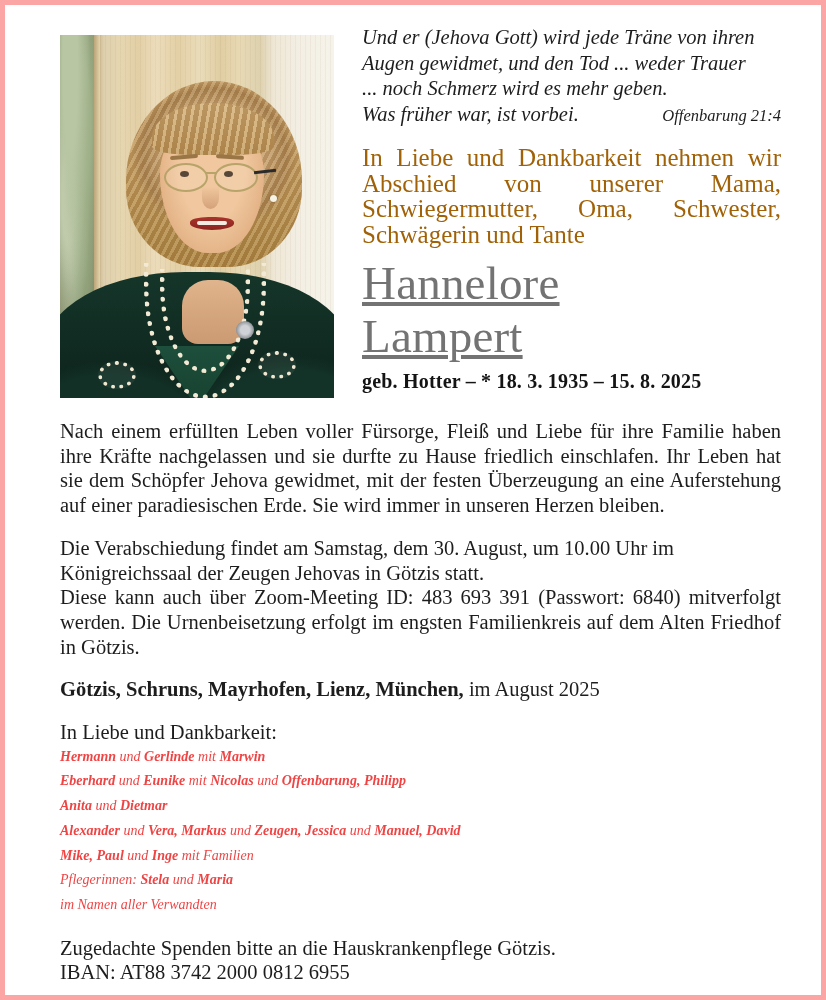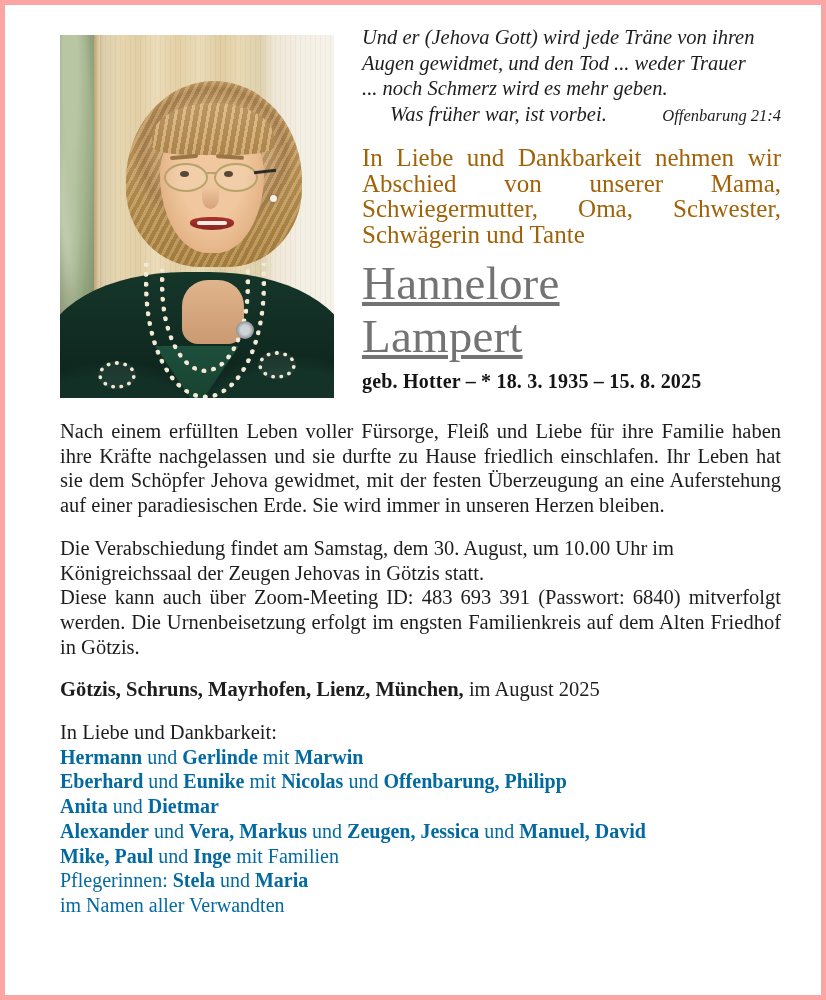--- a/index.html
+++ b/index.html
@@ -306,21 +306,20 @@
   .verse .ref {
     font-size: 16.5px;
     float: right;
     font-style: italic;
   }
   .verse-line { display: block; white-space: nowrap; }
   .verse-last {
     display: flex;
     justify-content: space-between;
     align-items: baseline;
-    margin-left: 28px;
   }
   .intro {
     margin-top: 17px;
     font-size: 25px;
     line-height: 25.5px;
     text-align: justify;
     text-align-last: left;
     color: #a16207;
   }
 
@@ -363,23 +362,24 @@
   .gap-md { height: 18px; }
 
   .places {
     font-size: 20.5px;
     line-height: 24.7px;
     color: #1d1d1d;
   }
   .places b { font-weight: bold; }
 
   .family-list {
-    font-size: 20px;
+    font-size: 14px;
     line-height: 24.7px;
-    color: #0369a1;
+    color: #ef4444;
+    font-style: italic;
   }
   .family-list .ln { display: block; white-space: nowrap; }
   .family-list b { font-weight: bold; }
 
   .tail {
     font-size: 20.5px;
     line-height: 24.7px;
     color: #1d1d1d;
   }
   .tail .ln { display: block; }
@@ -471,18 +471,22 @@
           <span class="ln"><b>Hermann</b><span> und </span><b>Gerlinde</b><span> mit </span><b>Marwin</b></span>
           <span class="ln"><b>Eberhard</b><span> und </span><b>Eunike</b><span> mit </span><b>Nicolas</b><span> und </span><b>Offenbarung, Philipp</b></span>
           <span class="ln"><b>Anita</b><span> und </span><b>Dietmar</b></span>
           <span class="ln"><b>Alexander</b><span> und </span><b>Vera, Markus</b><span> und </span><b>Zeugen, Jessica</b><span> und </span><b>Manuel, David</b></span>
           <span class="ln"><b>Mike, Paul</b><span> und </span><b>Inge</b><span> mit Familien</span></span>
           <span class="ln"><span>Pflegerinnen: </span><b>Stela</b><span> und </span><b>Maria</b></span>
           <span class="ln"><span>im Namen aller Verwandten</span></span>
         </div>
       <div class="gap-md"></div>
 
+      <div class="tail">
+        <span class="ln">Zugedachte Spenden bitte an die Hauskrankenpflege Götzis.</span>
+        <span class="ln">IBAN:  AT88 3742 2000 0812 6955</span>
+      </div>
       <div class="gap-md"></div>
 
     </div>
 
   </div>
 </div>
 
 </body></html>

